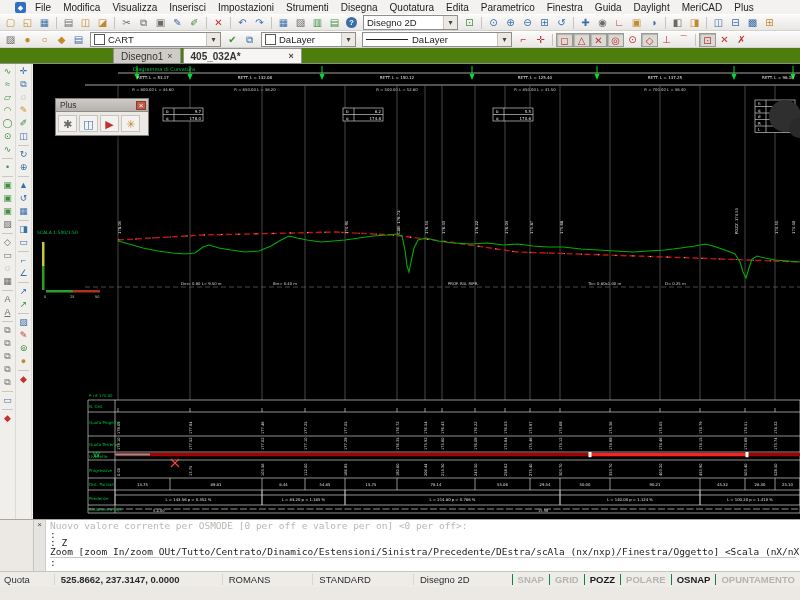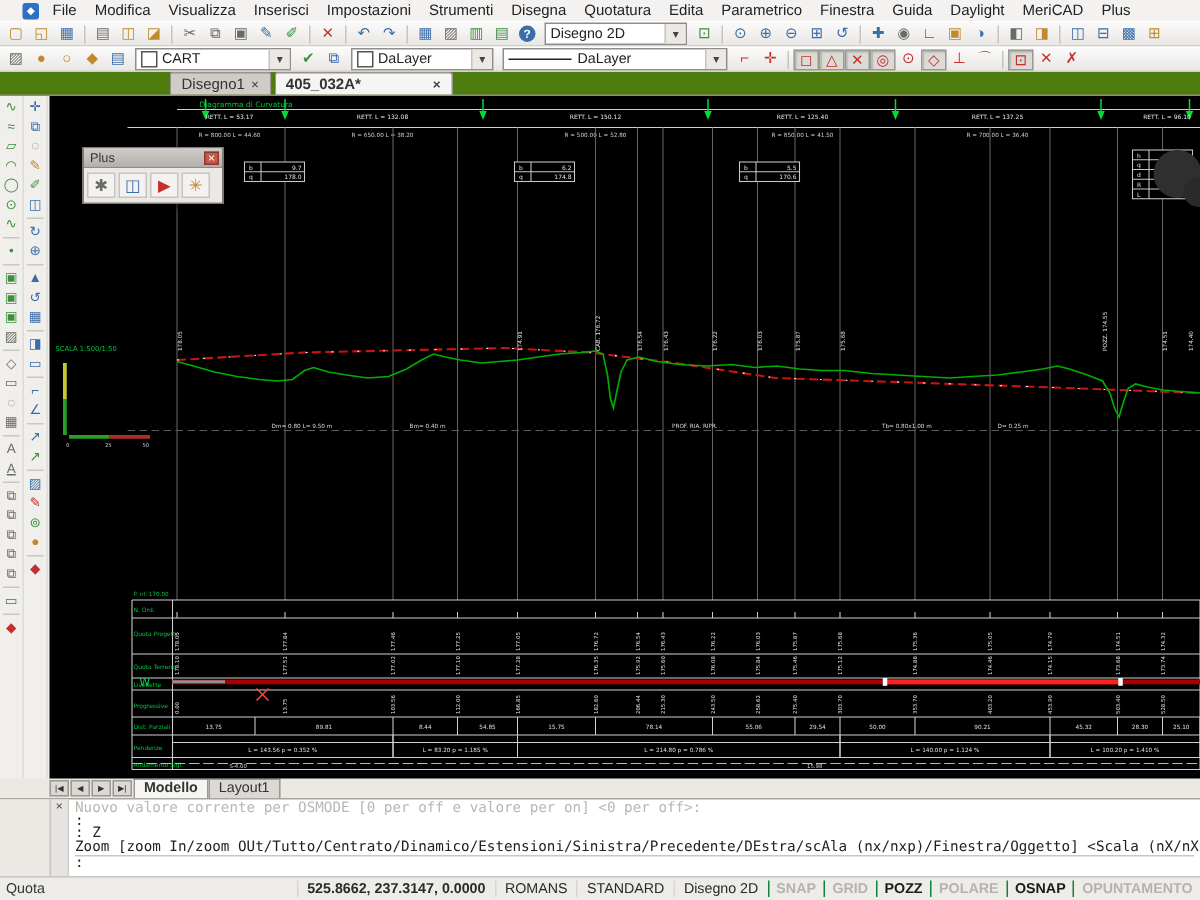--- a/index.html
+++ b/index.html
@@ -15,21 +15,21 @@
   .icon{box-sizing:border-box;width:17px;height:14px;line-height:13px;text-align:center;font-size:10px;color:#6b6b66;flex:0 0 auto;cursor:default;overflow:hidden;}
   .ltcol .icon{width:15px;height:13px;line-height:12px;font-size:9px;}
   .c-b{color:#3a6ea8}.c-r{color:#c23030}.c-g{color:#3f8f3f}.c-y{color:#c08a2d}.c-u{text-decoration:underline}
   .c-hb{color:#fff;background:#3a6ea8;border-radius:50%;width:11px;height:11px;line-height:11px;font-size:8px;font-weight:bold;margin:0 3px;}
   .pressed{background:#dcdad5;border:1px solid #9a9a95;box-shadow:inset 1px 1px 1px rgba(0,0,0,.18);}
   .irow .tsep{width:1px;height:12px;background:#c6c4c0;margin:0 3px;flex:0 0 auto;}
   .combo{display:flex;align-items:center;height:15px;background:#fff;border:1px solid #908e8a;font-size:9.5px;color:#222;padding-left:3px;margin:0 3px;box-sizing:border-box;flex:0 0 auto;}
   .combo .sw{width:9px;height:9px;background:#fff;border:1px solid #555;margin-right:3px;flex:0 0 auto;}
   .combo .ltline{width:42px;height:1px;background:#222;margin-right:4px;flex:0 0 auto;}
   .combo .arrow{margin-left:auto;width:13px;height:13px;background:#ece9e4;border-left:1px solid #c6c4c0;text-align:center;line-height:13px;font-size:8px;color:#444;flex:0 0 auto;}
-  .w95{width:95px}.w125{width:104px}.w150{width:150px}
+  .w95{width:95px}.w125{width:131px}.w150{width:150px}
   
   .tabstrip{height:16px;background:#4d7c0f;display:flex;align-items:flex-end;padding-left:113px;flex:0 0 auto;border-bottom:1px solid #8e8c88;box-sizing:border-box;}
   .dtab{display:flex;align-items:center;gap:4px;padding:1px 7px;font-size:10px;color:#333;background:#cfccc8;border:1px solid #96948f;border-bottom:none;border-radius:2px 2px 0 0;margin-right:2px;height:12px;cursor:default;white-space:nowrap;}
   .dtab.active{background:#f6f5f3;font-weight:bold;gap:48px;}
   .dtab .x{font-size:9px;color:#444;}
   
   .main{display:flex;height:455px;flex:0 0 auto;}
   .lefttools{width:33px;display:flex;background:#f1efec;flex:0 0 auto;}
   .ltcol{display:flex;flex-direction:column;align-items:center;width:16px;border-right:1px solid #dddbd7;padding-top:1px;box-sizing:border-box;}
   .ltcol .tsep{width:11px;height:1px;background:#c9c7c3;margin:2px 0;}
@@ -50,21 +50,21 @@
   
   .cmdwin{display:flex;height:52px;background:#fff;border-top:1px solid #a8a6a2;box-sizing:border-box;flex:0 0 auto;}
   .cmd-spacer{width:33px;background:#ece9e4;border-right:1px solid #c6c4c0;flex:0 0 auto;}
   .cmdstrip{width:11px;background:#e6e4e0;border-right:1px solid #cfcdc9;font-size:8px;text-align:center;color:#444;flex:0 0 auto;}
   .cmdtext{flex:1;font-family:"DejaVu Sans Mono","Liberation Mono",monospace;font-size:9.5px;line-height:8.6px;padding:2px 4px;color:#222;overflow:hidden;}
   .cline{white-space:nowrap;}
   .cline.faded{color:#b9b7b3;}
   .cprompt{border-top:1px solid #c9c7c3;margin-top:1px;padding-top:1px;white-space:nowrap;}
   
   .statusbar{height:16px;border-top:1px solid #c6c4c0;background:#eeece8;display:flex;align-items:center;font-size:9.5px;color:#333;padding-left:4px;box-sizing:border-box;flex:0 0 auto;}
-  .st-right{margin-left:auto;display:flex;align-items:center;height:100%;}
+  .st-right{margin-left:auto;display:flex;align-items:center;height:100%;gap:36px;}
   .stseg{padding:0 6px;border-left:1px solid #d8d6d2;white-space:nowrap;color:#2a2a2a;}
   .coords{font-weight:bold;}
   .toggle{padding:0 5px;border-left:1px solid #15803d;color:#b5b3af;white-space:nowrap;font-weight:bold;}
   .toggle.active{color:#1a1a1a;}
 </style>
 </head>
 <body>
 
 <div class="app">
 
@@ -565,33 +565,20 @@
         <div class="pal-body">
             <span class="icon">✱</span>
             <span class="icon c-b">◫</span>
             <span class="icon c-r">▶</span>
             <span class="icon c-y">✳</span>
           </div>
       </div>
     </div>
   </div>
 
-  <div class="layoutbar">
-    <div class="lb-spacer"></div>
-    <div class="irow" id="navbtns">
-        <span class="navb">|◀</span>
-        <span class="navb">◀</span>
-        <span class="navb">▶</span>
-        <span class="navb">▶|</span>
-      </div>
-    <div class="irow" id="layouttabs">
-        <span class="ltab active">Modello</span>
-        <span class="ltab">Layout1</span>
-      </div>
-  </div>
 
   <div class="cmdwin">
     <div class="cmd-spacer"></div>
     <div class="cmdstrip">
       <span>×</span>
     </div>
     <div class="cmdtext" id="cmdlines">
         <div class="cline faded">Nuovo valore corrente per OSMODE [0 per off e valore per on] &lt;0 per off&gt;:</div>
         <div class="cline">:</div>
         <div class="cline">: Z</div>

